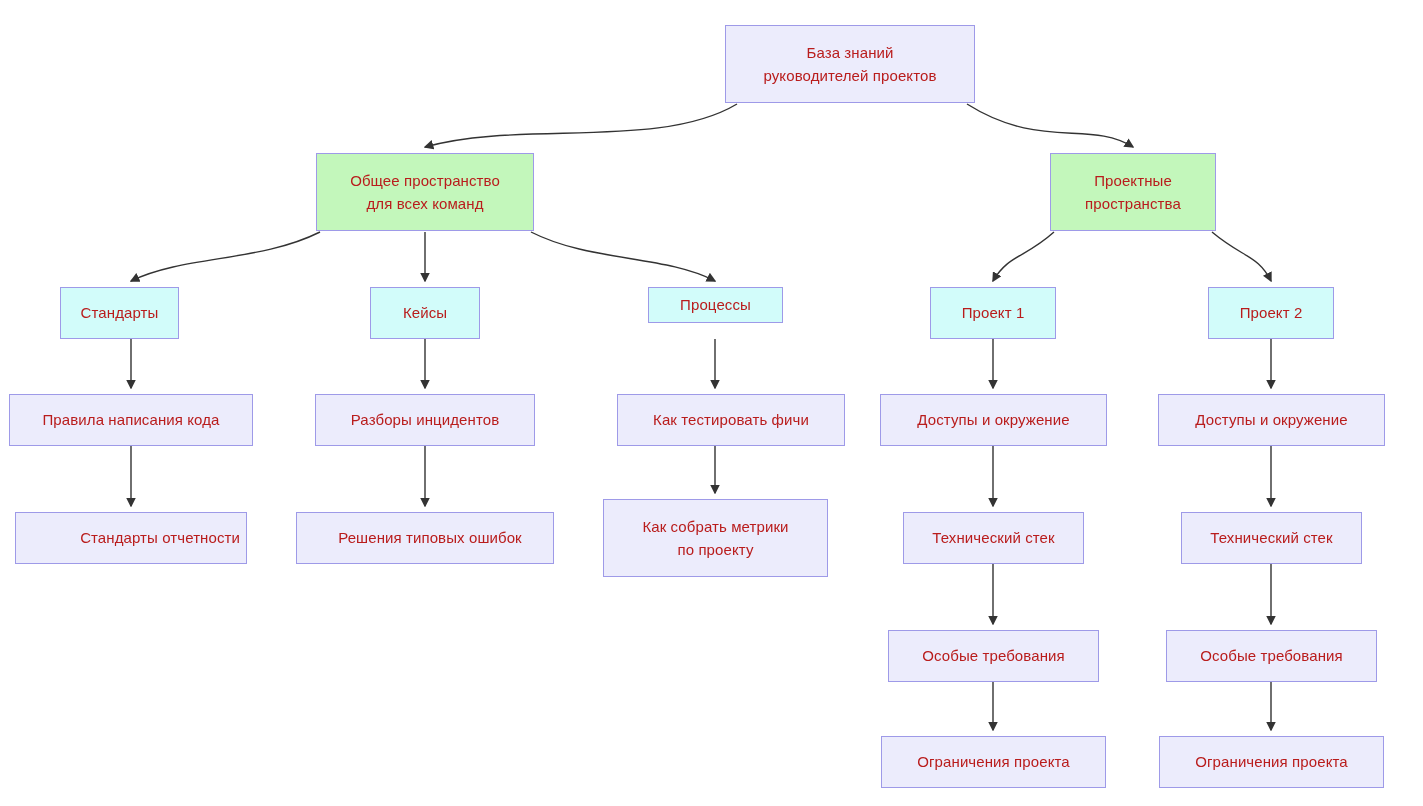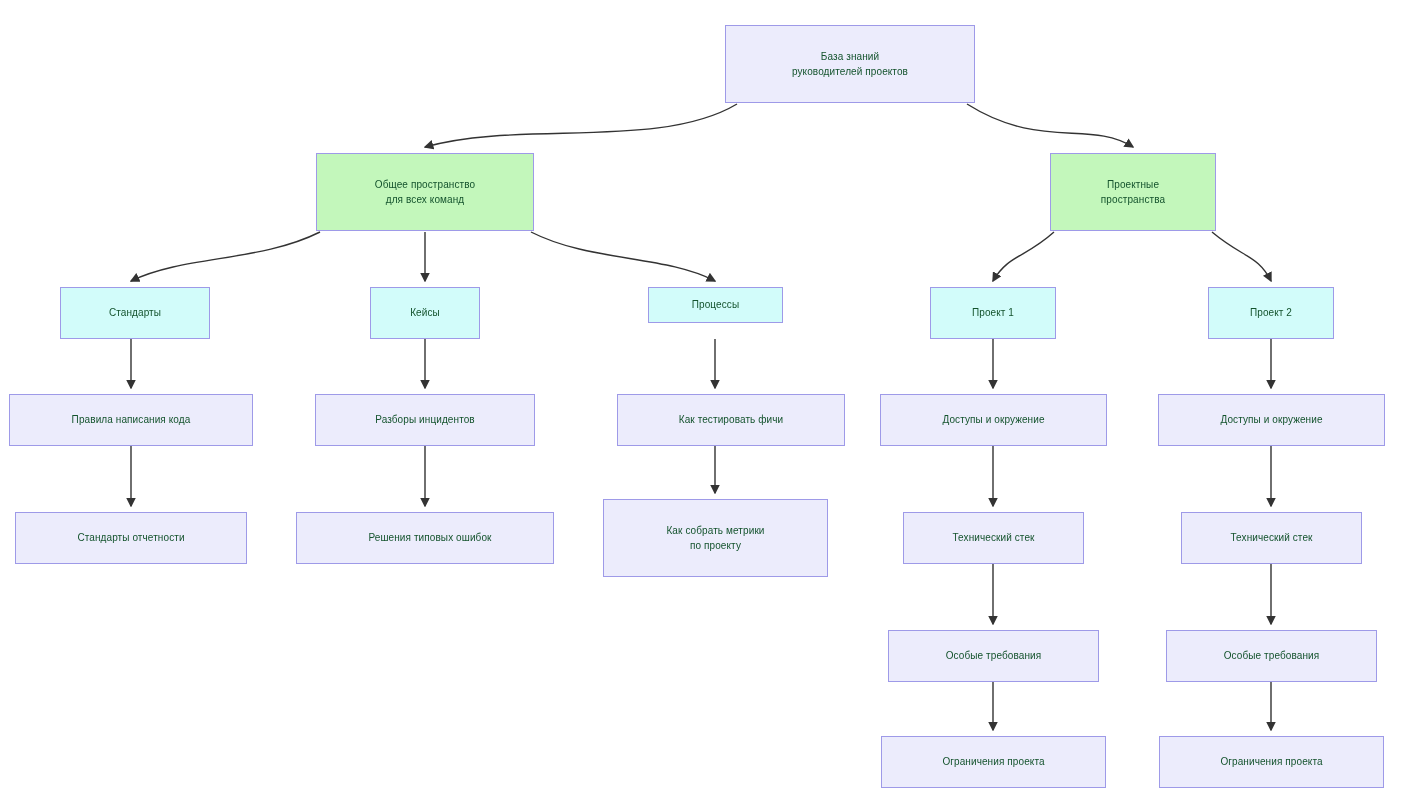--- a/index.html
+++ b/index.html
@@ -26,23 +26,23 @@
     pointer-events: none;
   }
   .node {
     position: absolute;
     box-sizing: border-box;
     border: 1px solid #9e9ae8;
     display: flex;
     align-items: center;
     justify-content: center;
     text-align: center;
-    font-size: 10px;
+    font-size: 15px;
     line-height: 1.55;
-    color: #14532d;
+    color: #b91c1c;
     letter-spacing: 0.1px;
     white-space: pre-line;
     padding: 2px 6px;
   }
   .node.root    { background: #ececfc; }
   .node.group   { background: #c3f7bb; }
   .node.section { background: #d2fcfa; }
   .node.leaf    { background: #ececfc; }
 </style>
 </head>
@@ -81,31 +81,31 @@
       </g>
   </svg>
 
   <div id="nodes">
       <div class="node root" style="left: 725px; top: 25px; width: 250px; height: 78px;"><span>База знаний
 руководителей проектов</span></div>
       <div class="node group" style="left: 316px; top: 153px; width: 218px; height: 78px;"><span>Общее пространство
 для всех команд</span></div>
       <div class="node group" style="left: 1050px; top: 153px; width: 166px; height: 78px;"><span>Проектные
 пространства</span></div>
-      <div class="node section" style="left: 60px; top: 287px; width: 150px; height: 52px;"><span>Стандарты</span></div>
+      <div class="node section" style="left: 60px; top: 287px; width: 119px; height: 52px;"><span>Стандарты</span></div>
       <div class="node section" style="left: 370px; top: 287px; width: 110px; height: 52px;"><span>Кейсы</span></div>
       <div class="node section" style="left: 648px; top: 287px; width: 135px; height: 36px;"><span>Процессы</span></div>
       <div class="node section" style="left: 930px; top: 287px; width: 126px; height: 52px;"><span>Проект 1</span></div>
       <div class="node section" style="left: 1208px; top: 287px; width: 126px; height: 52px;"><span>Проект 2</span></div>
       <div class="node leaf" style="left: 9px; top: 394px; width: 244px; height: 52px;"><span>Правила написания кода</span></div>
       <div class="node leaf" style="left: 315px; top: 394px; width: 220px; height: 52px; text-align: right;"><span>Разборы инцидентов</span></div>
       <div class="node leaf" style="left: 602px; top: 394px; width: 228px; height: 52px; margin-left: 15px;"><span>Как тестировать фичи</span></div>
       <div class="node leaf" style="left: 880px; top: 394px; width: 227px; height: 52px;"><span>Доступы и окружение</span></div>
       <div class="node leaf" style="left: 1158px; top: 394px; width: 227px; height: 52px;"><span>Доступы и окружение</span></div>
-      <div class="node leaf" style="left: 15px; top: 512px; width: 232px; height: 52px;"><span>Стандарты отчетности</span></div>
+      <div class="node leaf" style="left: 15px; top: 512px; width: 232px; height: 52px; justify-content: flex-end;"><span>Стандарты отчетности</span></div>
       <div class="node leaf" style="left: 296px; top: 512px; width: 258px; height: 52px; padding-left: 16px;"><span>Решения типовых ошибок</span></div>
       <div class="node leaf" style="left: 603px; top: 499px; width: 225px; height: 78px; align-items: center;"><span>Как собрать метрики
 по проекту</span></div>
       <div class="node leaf" style="left: 903px; top: 512px; width: 181px; height: 52px;"><span>Технический стек</span></div>
       <div class="node leaf" style="left: 1181px; top: 512px; width: 181px; height: 52px;"><span>Технический стек</span></div>
       <div class="node leaf" style="left: 888px; top: 630px; width: 211px; height: 52px;"><span>Особые требования</span></div>
       <div class="node leaf" style="left: 1166px; top: 630px; width: 211px; height: 52px;"><span>Особые требования</span></div>
       <div class="node leaf" style="left: 881px; top: 736px; width: 225px; height: 52px;"><span>Ограничения проекта</span></div>
       <div class="node leaf" style="left: 1159px; top: 736px; width: 225px; height: 52px;"><span>Ограничения проекта</span></div>
     </div>

